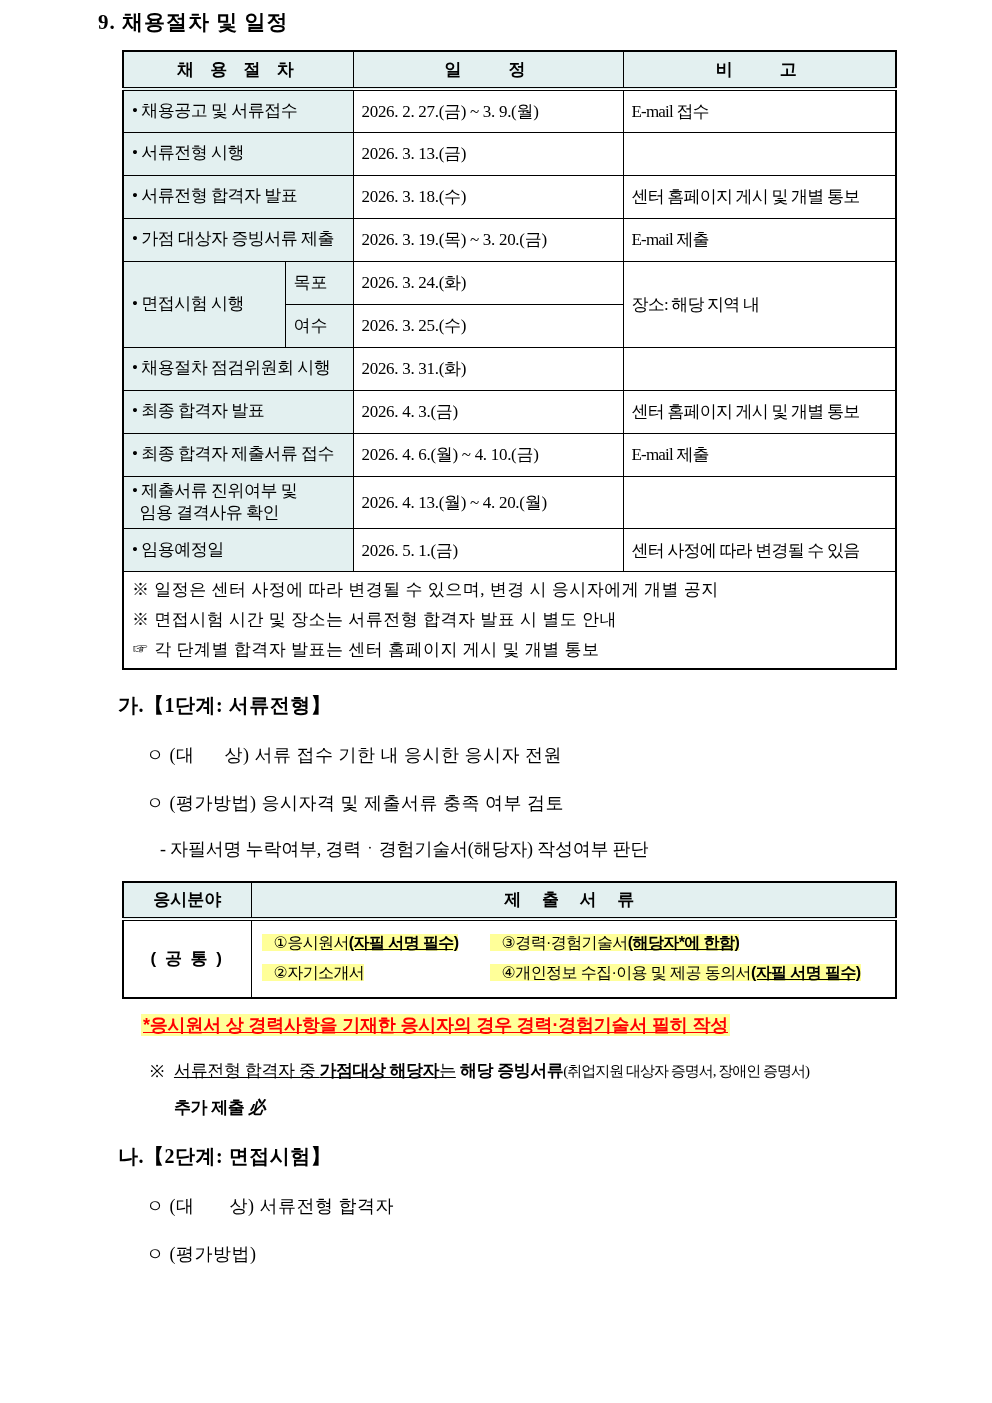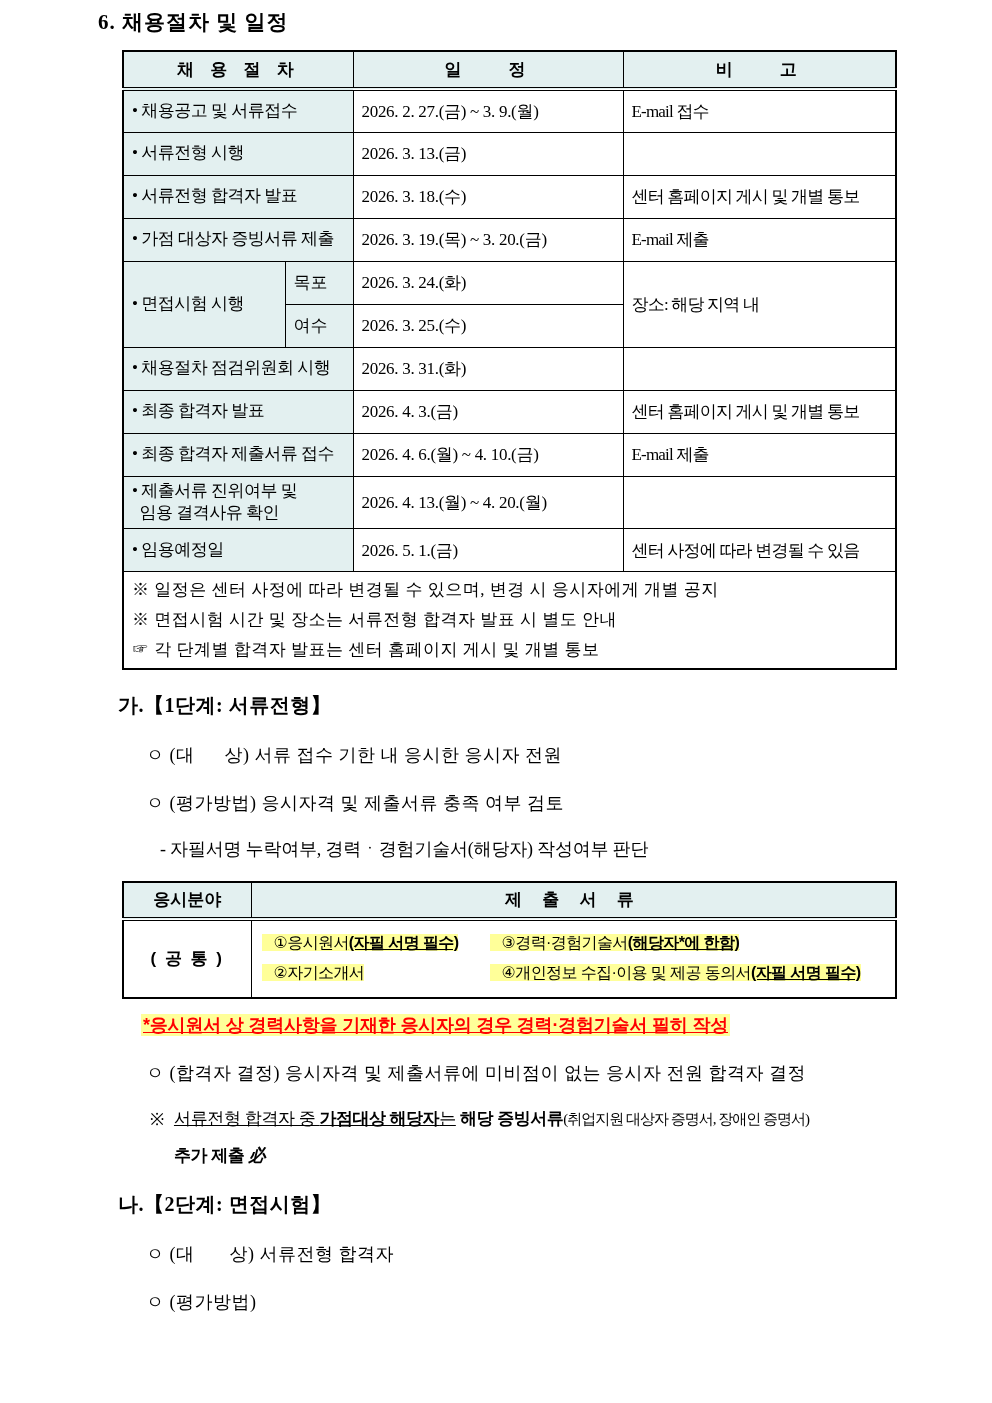--- a/index.html
+++ b/index.html
@@ -51,21 +51,21 @@
   table.docs {
     border-collapse: collapse; table-layout: fixed;
     width: 773px; margin: 20px 0 0 24px;
     border: 2px solid #000;
     font-size: 17px;
   }
   table.docs th, table.docs td { border: 1px solid #000; }
   table.docs th {
     background: var(--cell-bg); font-weight: bold; height: 37px;
     border-bottom: 4px double #000;
-    font-family: Liberation Serif, serif;
+    font-family: Liberation Sans, sans-serif;
   }
   th.docs-head { letter-spacing: 8px; }
   td.field {
     text-align: center; font-weight: bold; height: 66px;
     font-family: "Liberation Sans", "DejaVu Sans", sans-serif;
     letter-spacing: 2px;
   }
   td.items-cell { padding: 8px 10px; }
   .items-grid {
     display: grid; grid-template-columns: 228px 1fr; grid-auto-rows: 30px;
@@ -94,21 +94,21 @@
   }
   .extra-note .small { font-size: 15px; letter-spacing: -1px; }
   .extra-note .l2 { margin-top: 14px; font-size: 17px; }
   .extra-note .l2 .ital { font-style: italic; }
 </style>
 </head>
 <body>
 
 <div class="page">
 
-  <div class="sec-title sec6-title">6. 채용절차 및 일정</div>
+  <div class="sec-title sec6-title">9. 채용절차 및 일정</div>
 
   <table class="sched">
     <colgroup>
         <col style="width:162px">
         <col style="width:68px">
         <col style="width:270px">
         <col style="width:273px">
       </colgroup>
     <tbody>
         <tr>
@@ -212,21 +212,20 @@
           <div><span class="hl"><span>②자기소개서</span><span class="em-part"></span></span></div>
           <div><span class="hl"><span>④개인정보 수집·이용 및 제공 동의서</span><span class="em-part">(자필 서명 필수)</span></span></div>
         </div>
       </td>
     </tr>
   </tbody>
     </table>
 
   <div class="warning"><span>*응시원서 상 경력사항을 기재한 응시자의 경우 경력·경험기술서 필히 작성</span></div>
 
-  <div class="bullet">ㅇ (합격자 결정) 응시자격 및 제출서류에 미비점이 없는 응시자 전원 합격자 결정</div>
 
   <div class="extra-note">
     <span class="marker">※</span>
     <div>
       <div>
         <span class="ul"><span>서류전형 합격자 중 </span><span class="b">가점대상 해당자</span><span>는</span></span><span class="b"> 해당 증빙서류</span><span class="small">(취업지원 대상자 증명서, 장애인 증명서)</span>
       </div>
       <div class="l2 b"><span>추가 제출 </span><span class="ital">必</span></div>
     </div>
   </div>

